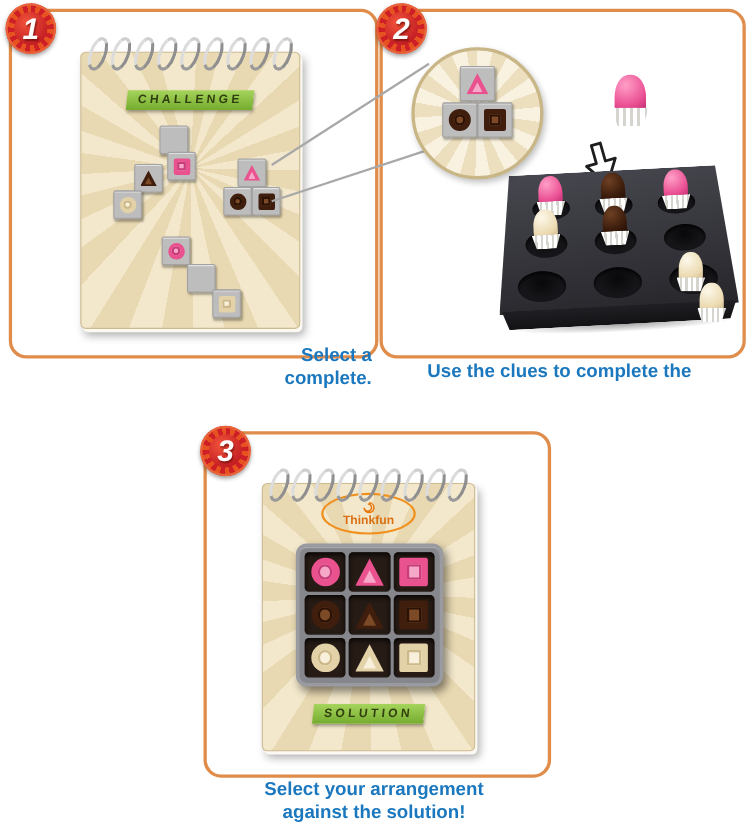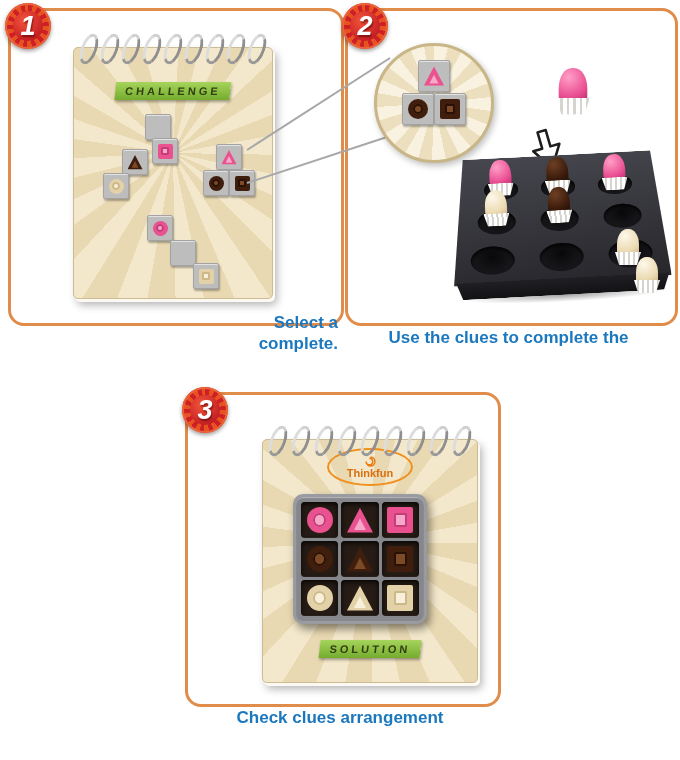--- a/index.html
+++ b/index.html
@@ -25,21 +25,21 @@
   
   .caption{position:absolute;text-align:center;color:#1b78be;font-weight:bold;font-size:17px;line-height:1.25;}
   .cap1{left:8px;top:312px;width:330px;text-align:right;}
   .cap2{left:345px;top:327px;width:327px;}
   .cap3{left:185px;top:707px;width:310px;}
   .caption span{display:block;}
 
   
   .notebook{position:absolute;}
   .nb1{left:62px;top:22px;width:200px;height:266px;}
-  .nb3{left:74px;top:30px;width:216px;height:258px;}
+  .nb3{left:50px;top:30px;width:194px;height:258px;}
   .paper{position:absolute;left:0;right:0;top:14px;bottom:0;border:1px solid #cdbb92;border-radius:5px;
     background:#efe2c0;
     background-image:repeating-conic-gradient(from -8deg at 50% 42%, #f3e8cb 0deg 11deg, #e9d9b2 11deg 22deg);
     box-shadow:2px 3px 0 #fbf9f2, 4px 6px 8px rgba(0,0,0,.3);}
   .coils{position:absolute;top:0;left:8px;right:8px;height:30px;display:flex;justify-content:space-between;z-index:3;}
   .coil{display:inline-block;width:10px;height:26px;border:3px solid;border-radius:50%;
     border-color:#cfcfcf #8f8f8f #9a9a9a #dcdcdc;transform:rotate(20deg);background:transparent;}
 
   .banner{position:absolute;left:50%;transform:translateX(-50%) skewX(-6deg);white-space:nowrap;
     background:linear-gradient(#a6d45c,#74ac2e);color:#31400f;font-size:11px;font-weight:bold;
@@ -339,20 +339,21 @@
                 </div>
               </div>
             </div>
           <div class="banner">SOLUTION</div>
         </div>
       </div>
     </div>
   </section>
 
   <div class="caption cap3">
-    <span>Check clues arrangement</span>
+    <span>Select your arrangement</span>
+    <span>against the solution!</span>
   </div>
 
   <svg class="connectors" width="680" height="760">
     <line x1="247" y1="150" x2="390" y2="58"></line>
     <line x1="247" y1="183" x2="390" y2="136"></line>
   </svg>
 </div>
 
 </body></html>

